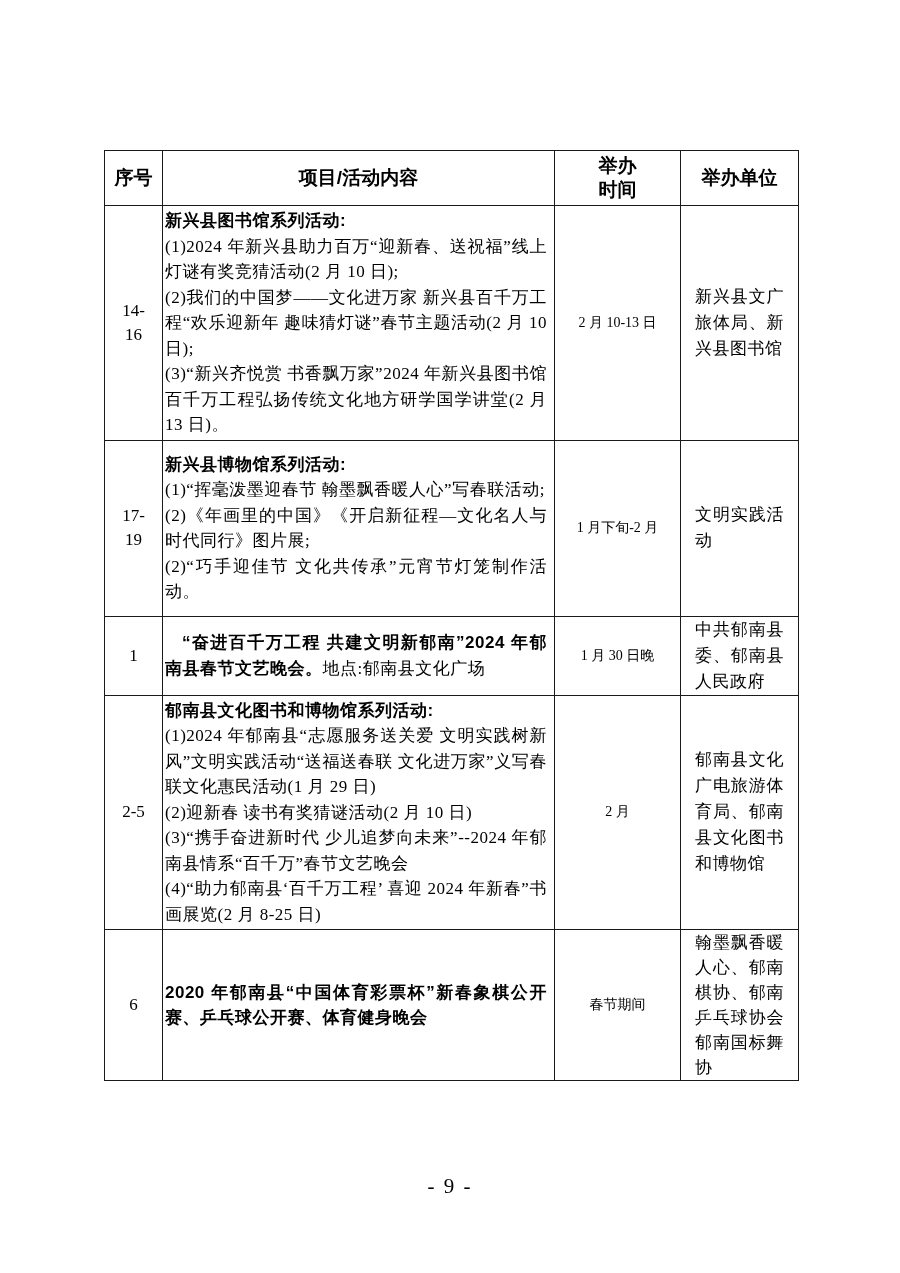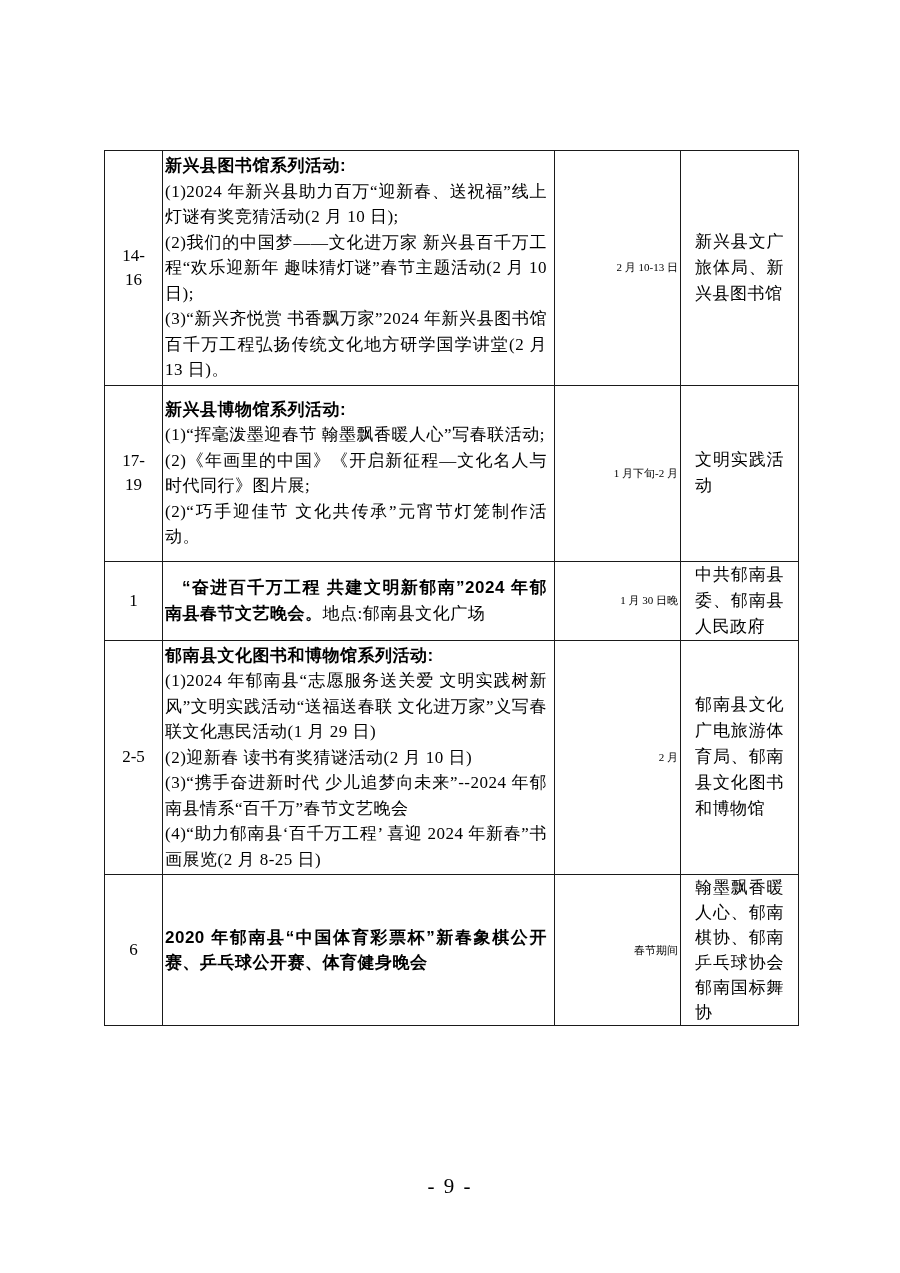--- a/index.html
+++ b/index.html
@@ -52,23 +52,23 @@
   .activity-title {
     font-family: "Liberation Sans", sans-serif;
     font-weight: bold;
   }
   .bold-inline {
     font-family: Liberation Sans, sans-serif;
     font-weight: bold;
   }
   p.para-indent { text-indent: 1em; }
   td.cell-time {
-    text-align: right;
+    text-align: center;
     vertical-align: middle;
-    font-size: 11px;
+    font-size: 14px;
     white-space: nowrap;
     padding: 0 2px;
   }
   td.cell-org {
     vertical-align: middle;
     font-size: 17px;
     line-height: 26px;
     text-align: justify;
     padding: 0 14px;
     letter-spacing: 0.5px;
@@ -96,20 +96,27 @@
 
 <table class="doc">
   <colgroup>
     <col style="width:58px">
     <col style="width:392px">
     <col style="width:126px">
     <col style="width:118px">
   </colgroup>
 
   <tbody>
+      <tr style="height:55px;">
+    <th class="hdr">序号</th>
+    <th class="hdr">项目/活动内容</th>
+    <th class="hdr">举办
+时间</th>
+    <th class="hdr">举办单位</th>
+  </tr>
 
   <tr style="height:232px;">
     <td class="cell-seq">14-
 16</td>
     <td class="cell-content">
       <p class="activity-title">新兴县图书馆系列活动:</p>
       <p>(1)2024 年新兴县助力百万“迎新春、送祝福”线上灯谜有奖竞猜活动(2 月 10 日);</p>
       <p>(2)我们的中国梦——文化进万家 新兴县百千万工程“欢乐迎新年 趣味猜灯谜”春节主题活动(2 月 10 日);</p>
       <p>(3)“新兴齐悦赏 书香飘万家”2024 年新兴县图书馆百千万工程弘扬传统文化地方研学国学讲堂(2 月 13 日)。</p>
     </td>

